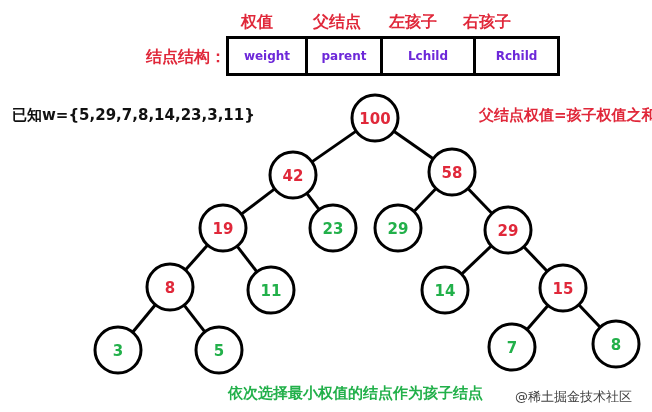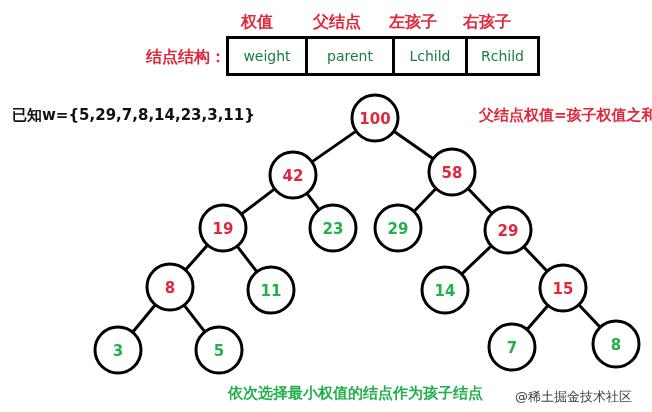--- a/index.html
+++ b/index.html
@@ -5,42 +5,42 @@
   html, body { margin:0; padding:0; background:#ffffff; }
   body { width:652px; height:412px; position:relative; overflow:hidden;
          font-family:"DejaVu Sans", "Liberation Sans", sans-serif; }
   .abs { position:absolute; }
   .red { color:#e0283a; }
   .green { color:#22b04a; }
   .label-head { font-weight:bold; font-size:16px; white-space:nowrap; }
   .struct-table { position:absolute; left:226px; top:36px; height:40px; display:flex;
                   border:3px solid #000; box-sizing:border-box; }
   .struct-cell { height:100%; display:flex; align-items:center; justify-content:center;
-                 font-weight:normal; font-size:14px; color:#15803d; box-sizing:border-box; }
+                 font-weight:bold; font-size:12px; color:#6d28d9; box-sizing:border-box; }
   .struct-cell + .struct-cell { border-left:3px solid #000; }
   .note { font-weight:bold; font-size:15px; color:#111; line-height:23px; white-space:nowrap; }
   svg.tree { position:absolute; left:0; top:0; }
   .node-label { font-family:"DejaVu Sans", "Liberation Sans", sans-serif; font-weight:bold; font-size:15px; }
   .watermark { color:#404040; font-size:13px; white-space:nowrap; }
 </style>
 </head>
 <body>
 
 <div class="abs label-head red" style="left:241px; top:12px;">权值</div>
 <div class="abs label-head red" style="left:313px; top:12px;">父结点</div>
 <div class="abs label-head red" style="left:389px; top:12px;">左孩子</div>
 <div class="abs label-head red" style="left:463px; top:12px;text-align:center;">右孩子</div>
 
 <div class="abs label-head red" style="left:146px; top:47px;">结点结构：</div>
 
 <div class="struct-table">
   <div class="struct-cell" style="width:76px;">weight</div>
-  <div class="struct-cell" style="width:87px;">parent</div>
-  <div class="struct-cell" style="width:73px;">Lchild</div>
-  <div class="struct-cell" style="width:72px;">Rchild</div>
+  <div class="struct-cell" style="width:75px;">parent</div>
+  <div class="struct-cell" style="width:93px;">Lchild</div>
+  <div class="struct-cell" style="width:84px;">Rchild</div>
 </div>
 
 <div class="abs note" style="left:12px; top:104px;">
   <div>已知w={5,29,7,8,14,23,3,11}</div>
 </div>
 
 <div class="abs label-head red" style="left:443px; top:106px; font-size:15px;margin-left:36px;">父结点权值=孩子权值之和</div>
 
 <svg class="tree" id="tree-svg" width="652" height="412">
   <g id="edges">

